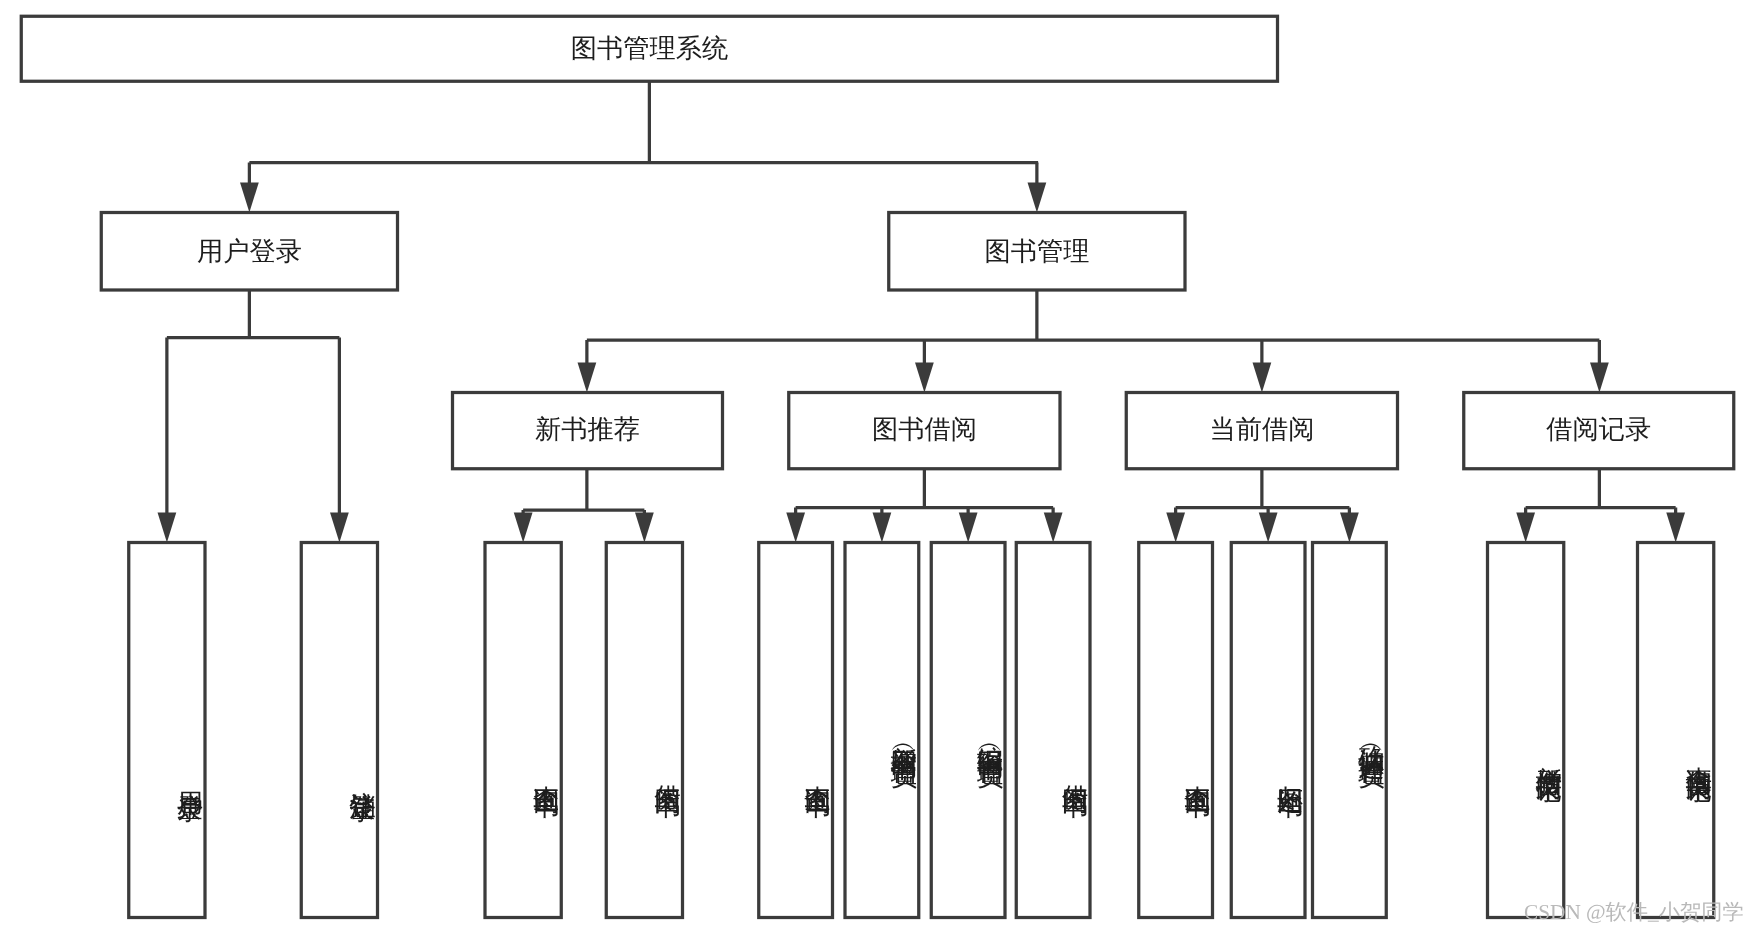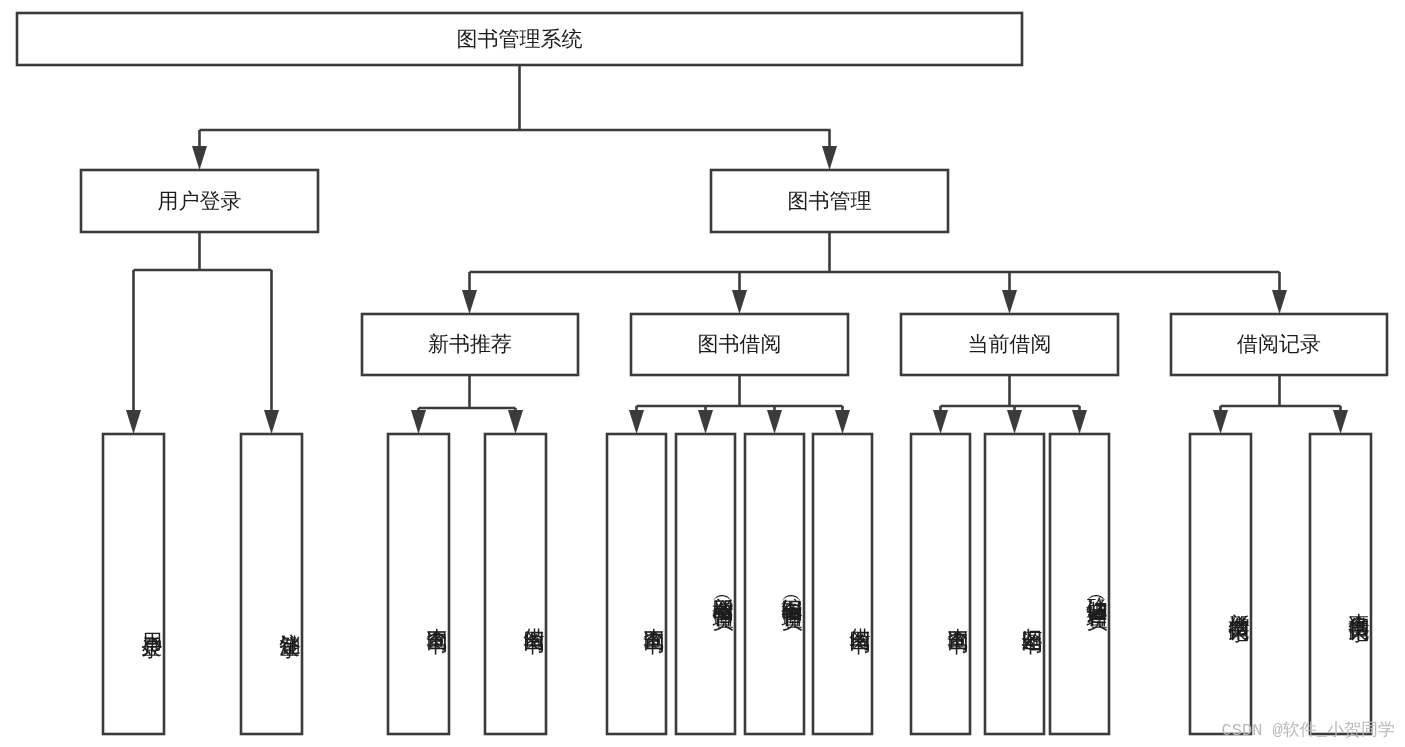--- a/index.html
+++ b/index.html
@@ -60,21 +60,21 @@
     white-space: nowrap;
     display: flex;
     align-items: flex-start;
     justify-content: center;
     pointer-events: none;
   }
   .watermark {
     position: absolute;
     right: 10px;
     bottom: 6px;
-    font-family: Liberation Mono, monospace;
+    font-family: Liberation Serif, serif;
     font-size: 17px;
     color: #b9b9b9;
     white-space: nowrap;
     margin-top: 40px;
   }
 </style>
 </head>
 <body>
 
 <div id="diagram-root">

